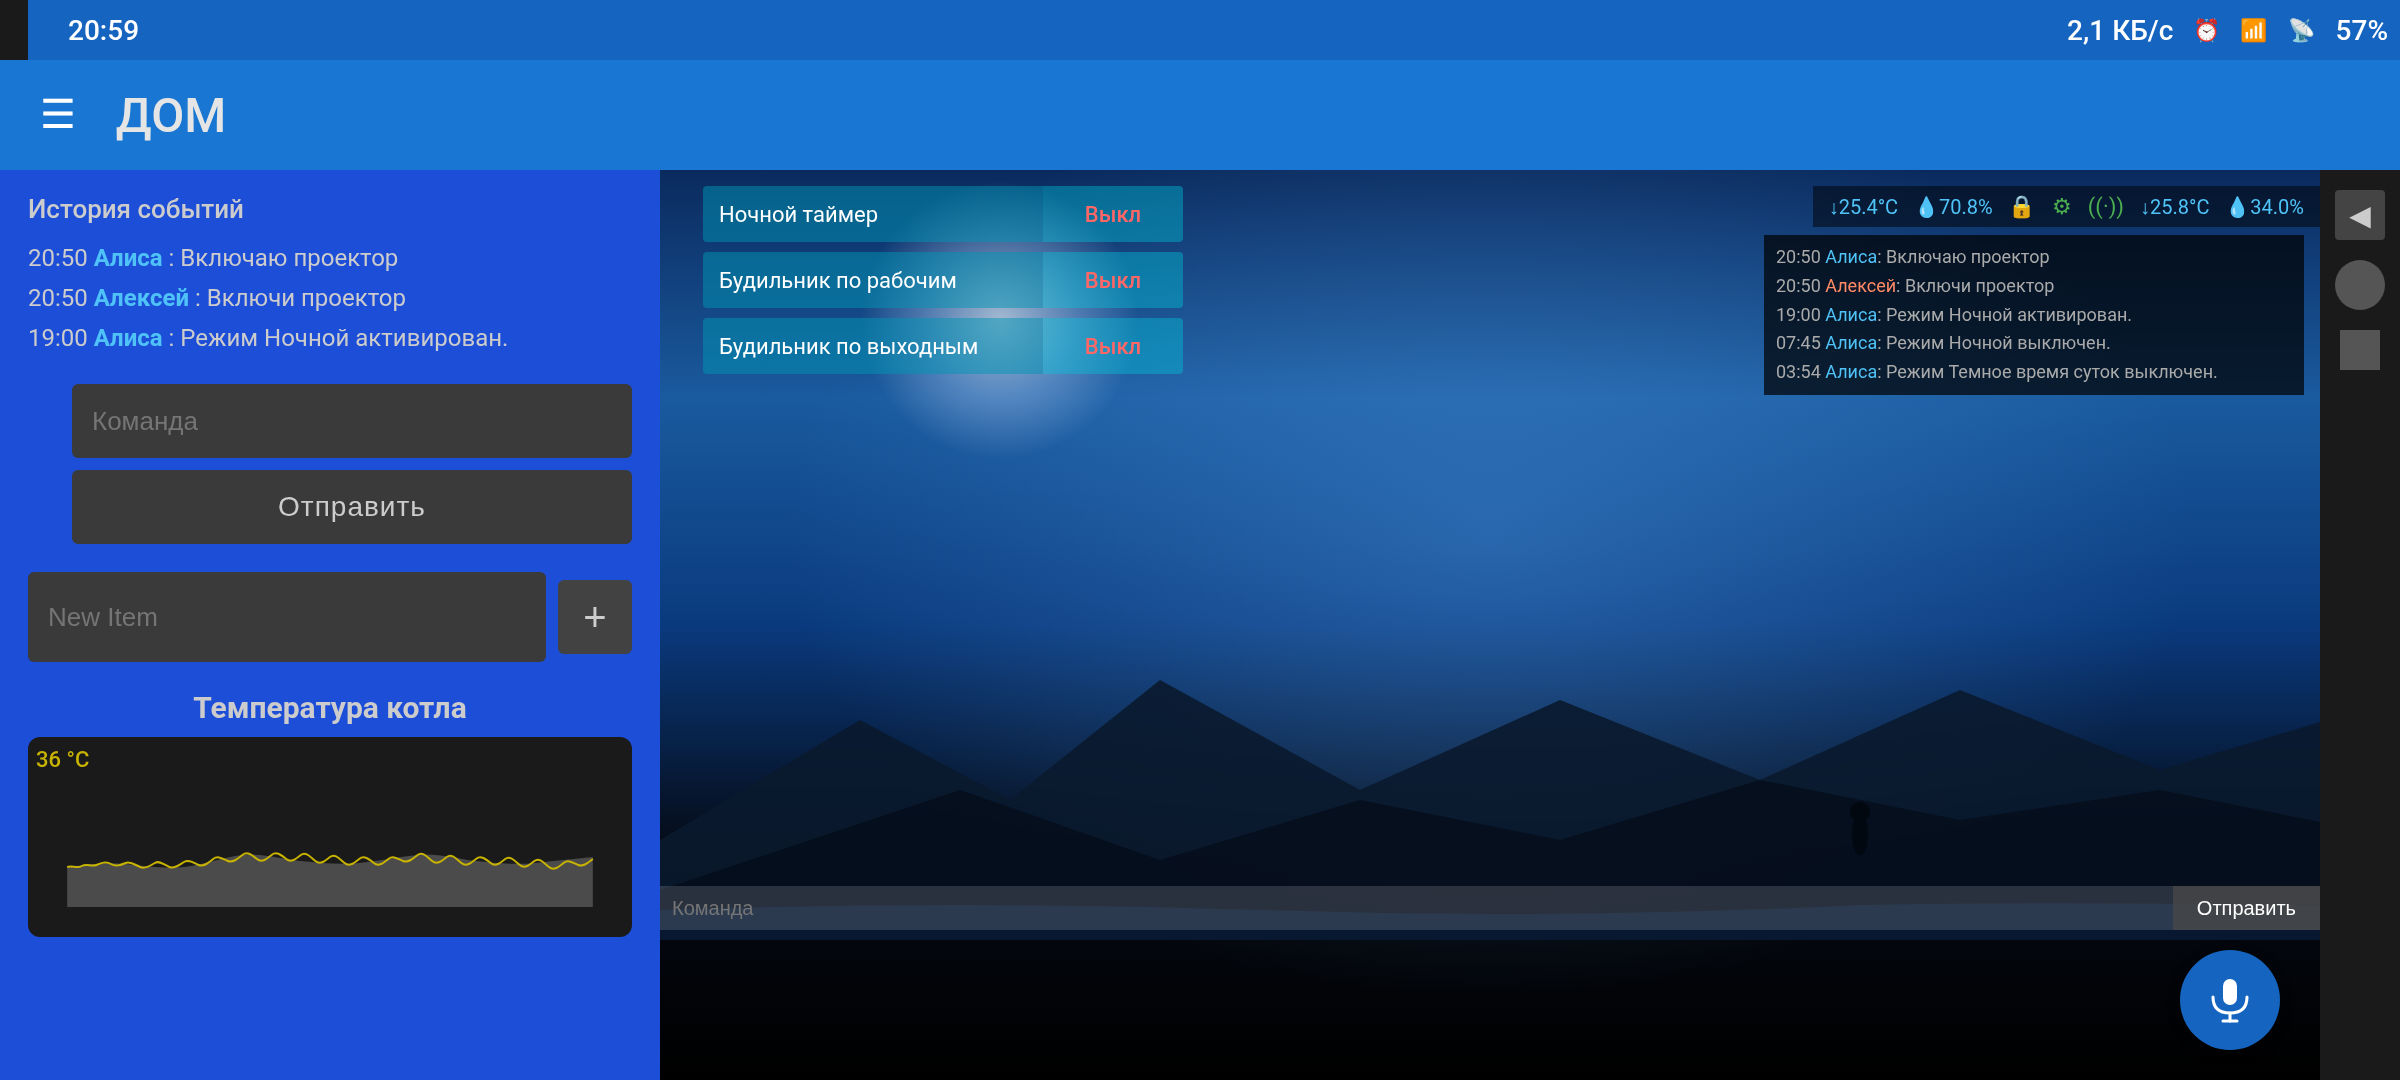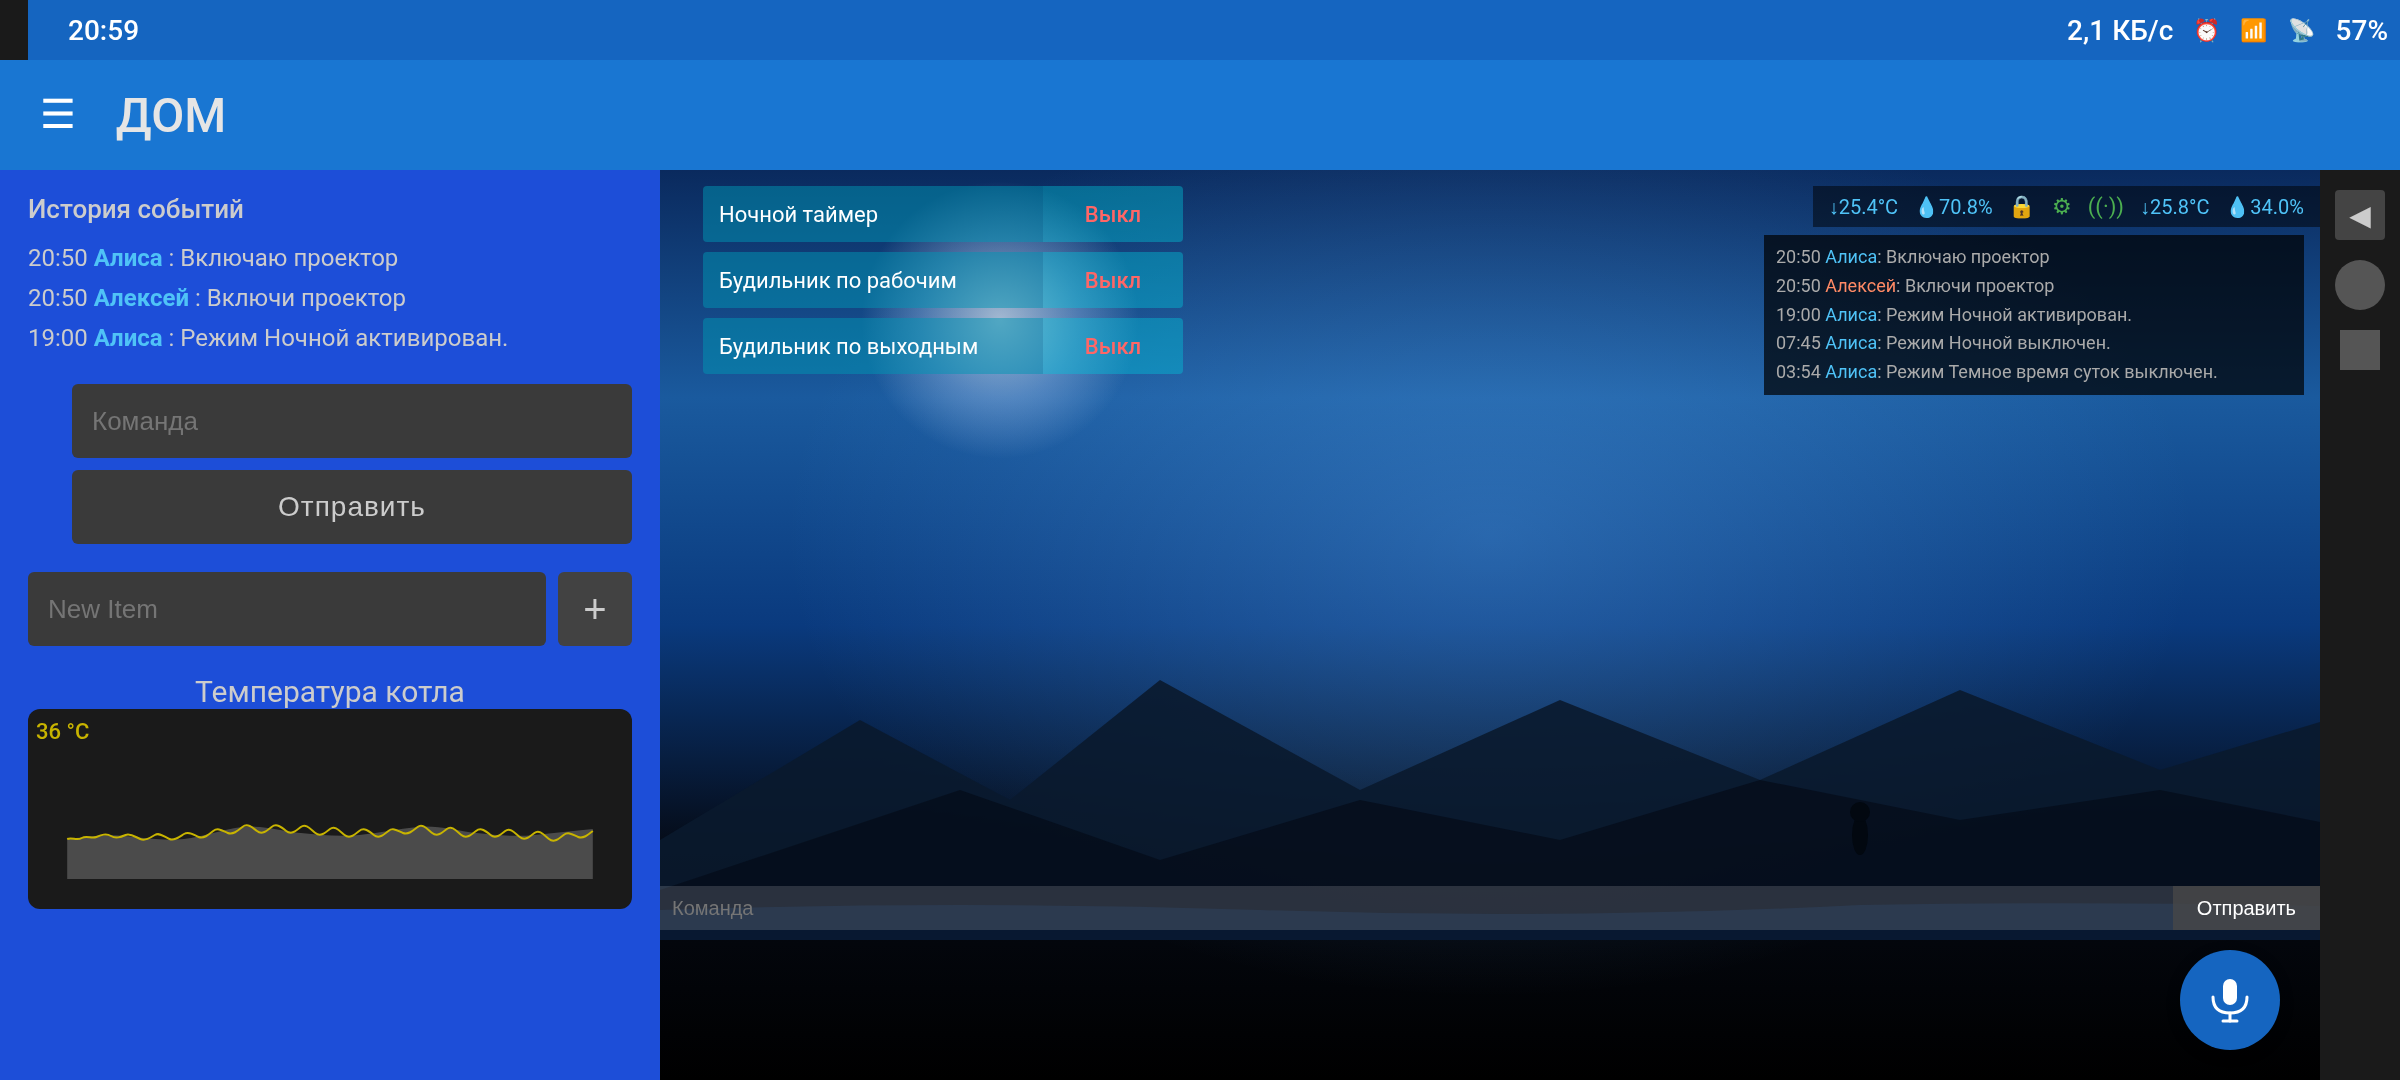--- a/index.html
+++ b/index.html
@@ -124,21 +124,21 @@
     }
 
     .new-item-section {
       padding: 12px 28px;
       display: flex;
       gap: 12px;
       align-items: center;
     }
     .new-item-input {
       flex: 1;
-      height: 74px;
+      height: 90px;
       background: #3a3a3a;
       border: none;
       border-radius: 6px;
       color: #888;
       font-size: 26px;
       padding: 4px 20px;
       outline: none;
     }
     .add-button {
       width: 74px;
@@ -154,22 +154,23 @@
       justify-content: center;
     }
 
     .chart-section {
       padding: 16px 28px;
       flex: 1;
     }
     .chart-title {
       color: #cccccc;
       font-size: 30px;
-      font-weight: 400;
+      font-weight: 700;
       text-align: center;
+      margin-bottom: 12px;
     }
     .chart-container {
       position: relative;
       height: 200px;
       background: #1a1a1a;
       border-radius: 12px;
       overflow: hidden;
       padding: 10px;
     }
     .chart-y-label {

